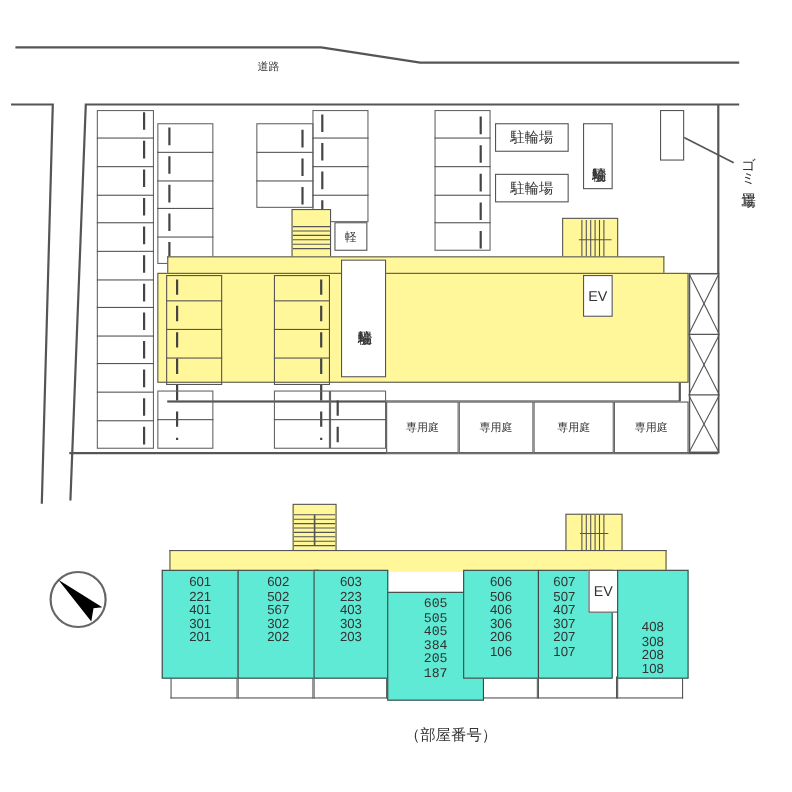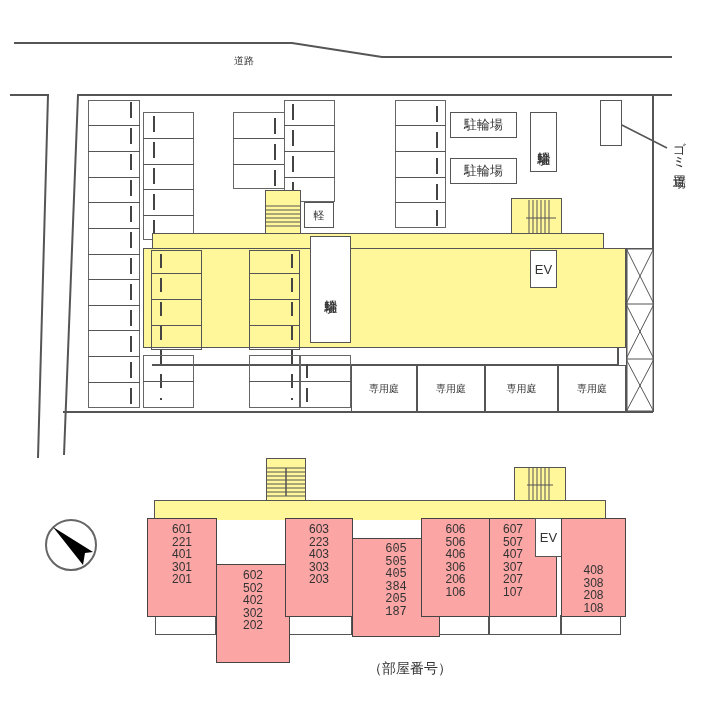--- a/index.html
+++ b/index.html
@@ -10,21 +10,21 @@
   .box { position:absolute; box-sizing:border-box; border:1.5px solid #555; background:#fff; }
   .yellow { background:#fff799; }
   .ybox { position:absolute; box-sizing:border-box; border:1.5px solid #555; background:#fff799; }
   .stall { position:absolute; box-sizing:border-box; border:1.2px solid #666; background:transparent; }
   .label { position:absolute; font-size:13px; color:#333; white-space:nowrap; }
   .vlabel { position:absolute; font-size:13px; color:#333; writing-mode:vertical-rl; letter-spacing:1px; }
   .tagbox { position:absolute; box-sizing:border-box; border:1.5px solid #555; background:#fff;
             display:flex; align-items:center; justify-content:center; font-size:13px; }
   .garden { position:absolute; box-sizing:border-box; border:1.5px solid #555; background:#fff;
             display:flex; align-items:center; justify-content:center; font-size:10px; color:#333; }
-  .unit { position:absolute; box-sizing:border-box; border:1.5px solid #444; background:#fca5a5;
+  .unit { position:absolute; box-sizing:border-box; border:1.5px solid #444; background:#5eead4;
           display:flex; flex-direction:column; align-items:center; justify-content:flex-start;
           font-family:"Liberation Sans", sans-serif; font-size:12px; line-height:12.5px; padding-top:4px; color:#333; }
   .stairs { position:absolute; box-sizing:border-box; border:1.5px solid #555; background:#fff799; }
   .balc { position:absolute; box-sizing:border-box; border:1.5px solid #555; border-top:none; background:#fff; }
 </style>
 </head>
 <body>
 
 <div>
 
@@ -228,24 +228,24 @@
   <div class="balc" style="left:489px;top:615px;width:72px;height:20px;"></div>
   <div class="balc" style="left:561px;top:615px;width:60px;height:20px;"></div>
 
   <div class="unit" style="left:147px;top:518px;width:70px;height:99px;">
     <span>601</span>
     <span>221</span>
     <span>401</span>
     <span>301</span>
     <span>201</span>
   </div>
-  <div class="unit" style="left:216px;top:518px;width:74px;height:99px;margin-top:46px;">
+  <div class="unit" style="left:216px;top:518px;width:74px;height:99px;">
     <span>602</span>
     <span>502</span>
-    <span>402</span>
+    <span>567</span>
     <span>302</span>
     <span>202</span>
   </div>
   <div class="unit" style="left:285px;top:518px;width:68px;height:99px;">
     <span>603</span>
     <span>223</span>
     <span>403</span>
     <span>303</span>
     <span>203</span>
   </div>

